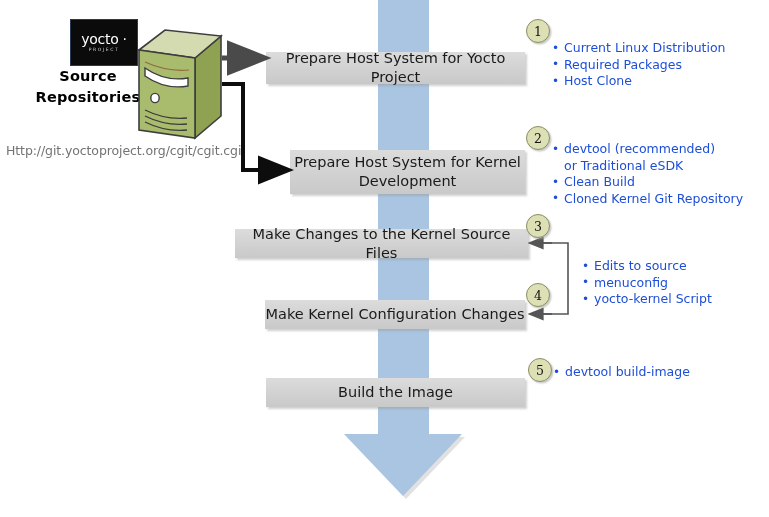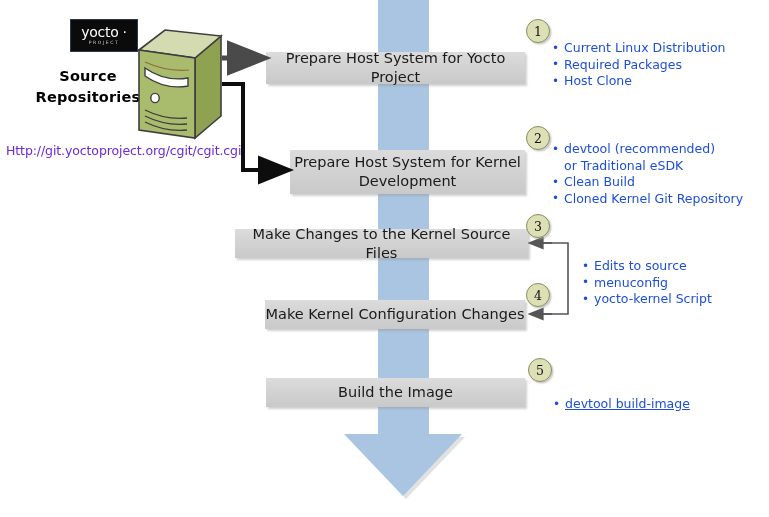--- a/index.html
+++ b/index.html
@@ -48,21 +48,21 @@
     border-top: 62px solid rgba(170,170,170,0.35);
     z-index: 0;
   }
 
   
   .yocto-logo {
     position: absolute;
     left: 70px;
     top: 19px;
     width: 68px;
-    height: 33px;
+    height: 47px;
     background: #0b0b0b;
     border: 1.5px solid #2a3a55;
     box-sizing: border-box;
     display: flex;
     flex-direction: column;
     align-items: center;
     justify-content: center;
     line-height: 1;
   }
   .yocto-logo .yl-main {
@@ -90,21 +90,21 @@
     font-size: 14.5px;
     color: #000000;
     line-height: 21px;
     letter-spacing: 0.2px;
   }
   .src-url {
     position: absolute;
     left: 6px;
     top: 143px;
     font-size: 12.5px;
-    color: #6d28d9;
+    color: #737373;
     white-space: nowrap;
     letter-spacing: -0.1px;
   }
 
   
   .server {
     position: absolute;
     left: 133px;
     top: 28px;
     width: 92px;
@@ -301,19 +301,19 @@
       <li>yocto-kernel Script</li>
     </ul>
   </div>
 
   <div class="pbox" style="left:266px; top:378px; width:259px; height:29px;">
     <span>Build the Image</span>
   </div>
   <div class="badge" style="left:528px; top:358px;">
     <span>5</span>
   </div>
-  <div class="bullets" style="left:553px; top:396px;text-decoration:underline;">
+  <div class="bullets" style="left:553px; top:364px;">
     <ul>
       <li>devtool build-image</li>
     </ul>
   </div>
 
 </div>
 
 </body></html>

